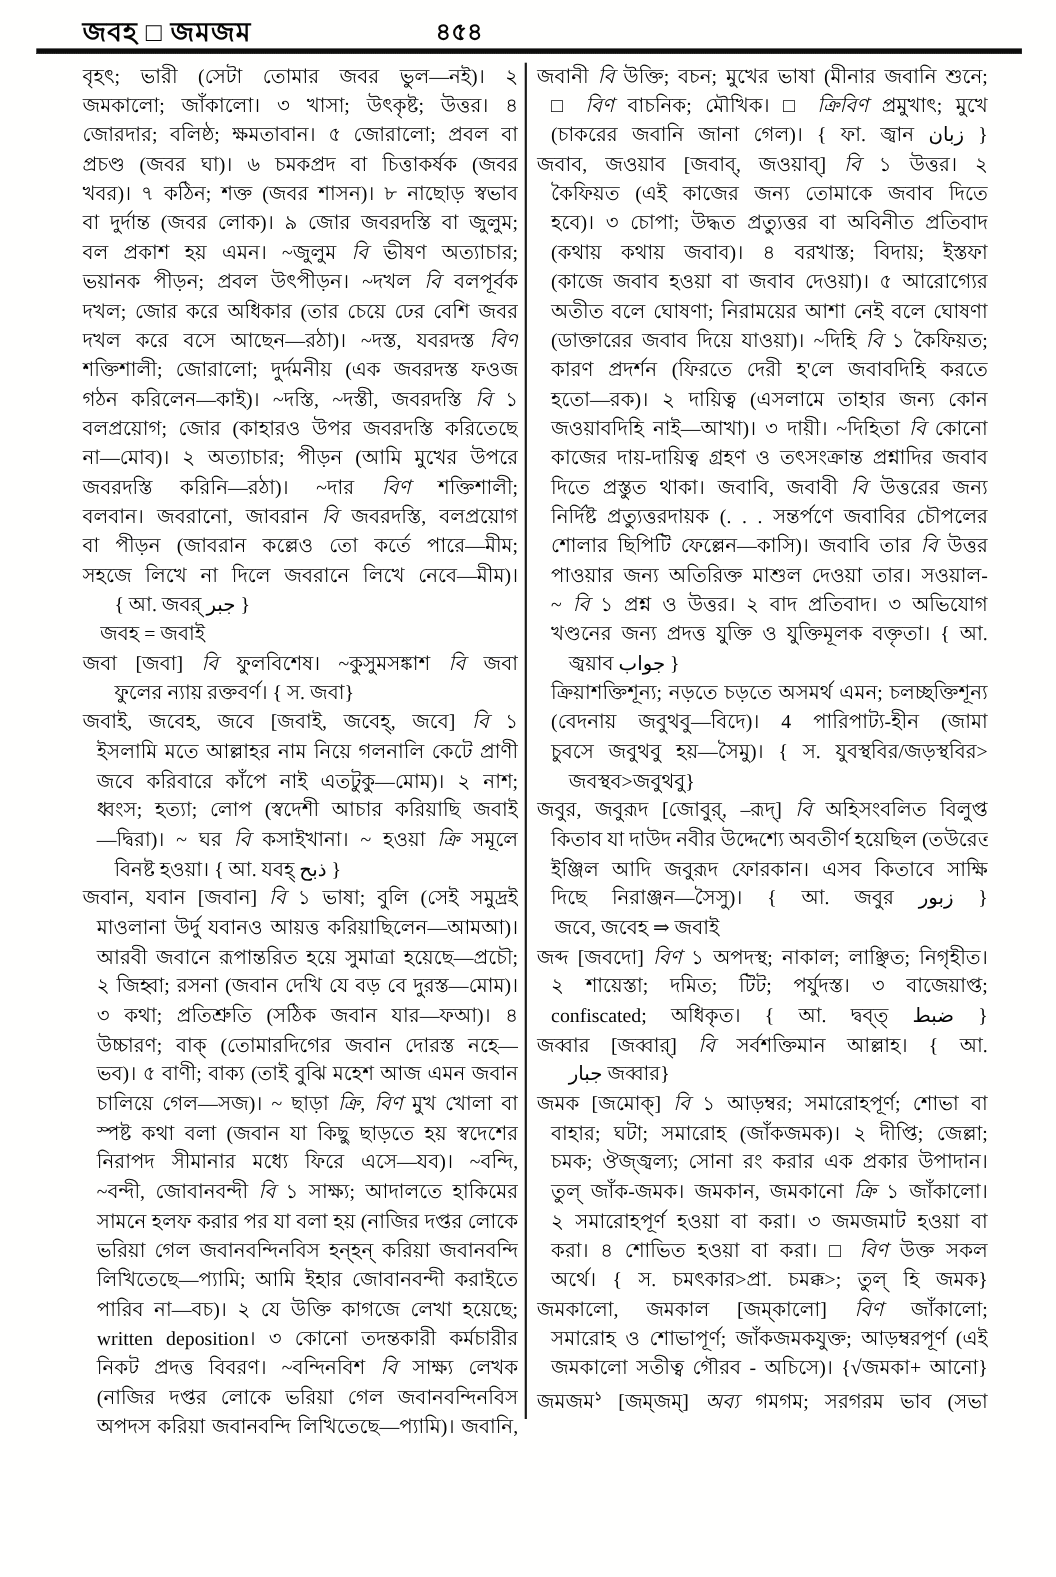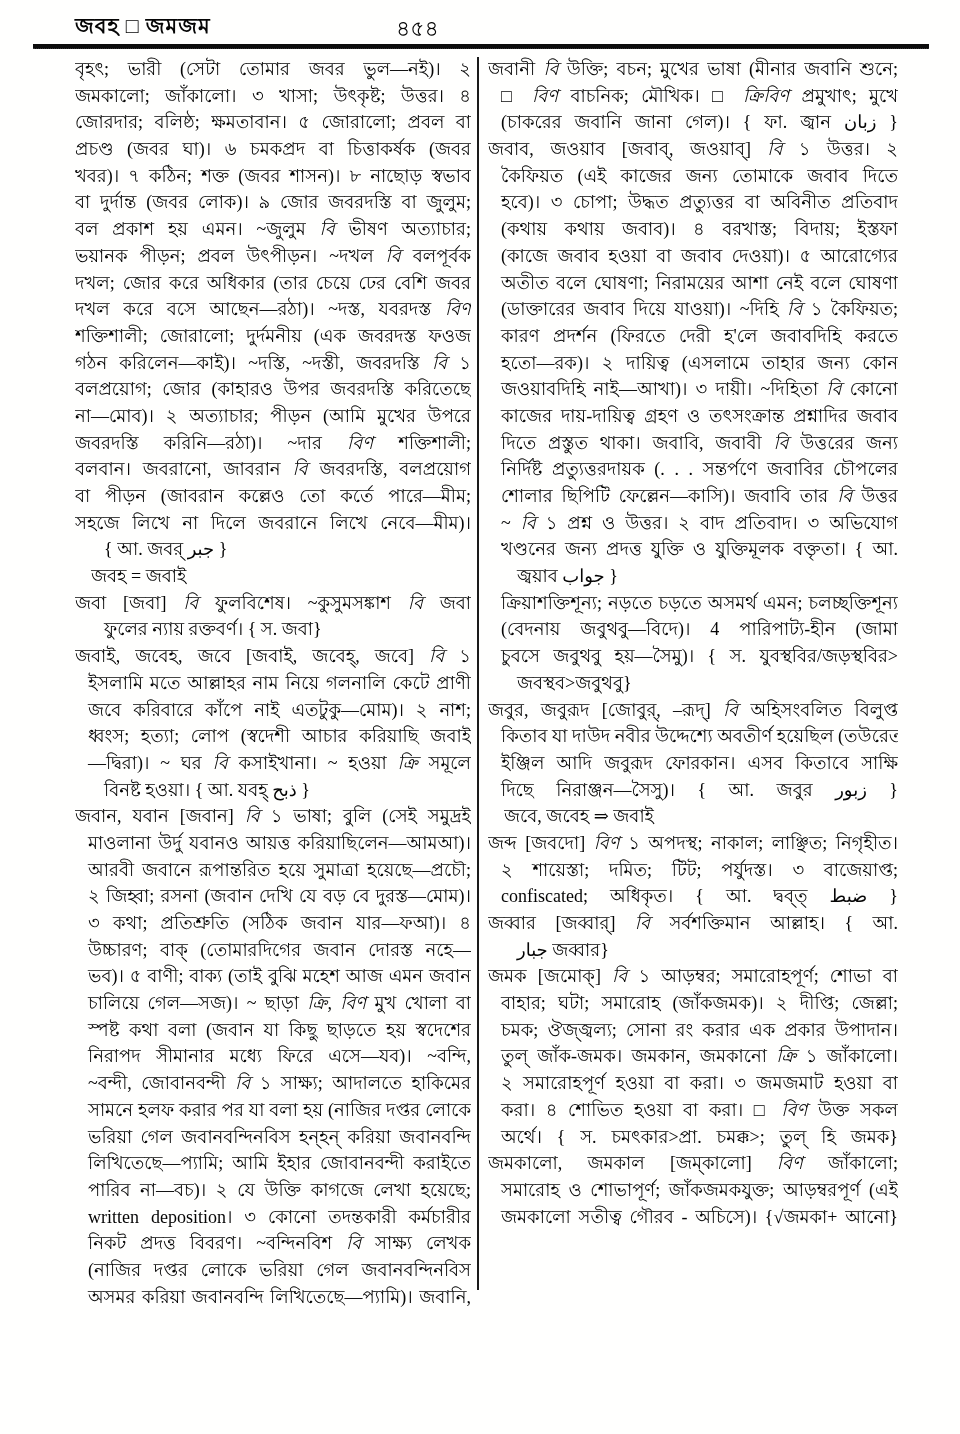--- a/index.html
+++ b/index.html
@@ -7,25 +7,25 @@
   .page{
     position:relative;
     width:960px;height:1434px;
     background:#fffffe;
     color:#050505;
     font-family:"Liberation Serif","DejaVu Serif",serif;
     overflow:hidden;
   }
   .header-title{
     position:absolute;left:75px;top:10px;
-    font-size:21px;font-weight:bold;letter-spacing:1px;
+    font-size:24px;font-weight:bold;letter-spacing:1px;
   }
   .page-number{
     position:absolute;left:396px;top:11px;
-    font-size:22px;font-weight:normal;
+    font-size:22px;font-weight:bold;
   }
   .header-rule{
     position:absolute;left:33px;top:44px;
     width:896px;height:4px;background:#0c0c0c;
     border-bottom:1px dotted #333;
   }
   .column-divider{
     position:absolute;left:477px;top:57px;
     width:2px;height:1233px;background:#1a1a1a;
   }
@@ -94,40 +94,41 @@
       <div class="line ind"><span class="seg-n">স্পষ্ট কথা বলা (জবান যা কিছু ছাড়তে হয় স্বদেশের</span></div>
       <div class="line ind"><span class="seg-n">নিরাপদ সীমানার মধ্যে ফিরে এসে—যব)। </span><span class="seg-b">~বন্দি,</span></div>
       <div class="line ind"><span class="seg-b">~বন্দী, জোবানবন্দী</span><span class="seg-i"> বি</span><span class="seg-n"> ১ সাক্ষ্য; আদালতে হাকিমের</span></div>
       <div class="line ind"><span class="seg-n">সামনে হলফ করার পর যা বলা হয় (নাজির দপ্তর লোকে</span></div>
       <div class="line ind"><span class="seg-n">ভরিয়া গেল জবানবন্দিনবিস হন্‌হন্ করিয়া জবানবন্দি</span></div>
       <div class="line ind"><span class="seg-n">লিখিতেছে—প্যামি; আমি ইহার জোবানবন্দী করাইতে</span></div>
       <div class="line ind"><span class="seg-n">পারিব না—বচ)। ২ যে উক্তি কাগজে লেখা হয়েছে;</span></div>
       <div class="line ind"><span class="seg-n">written deposition। ৩ কোনো তদন্তকারী কর্মচারীর</span></div>
       <div class="line ind"><span class="seg-n">নিকট প্রদত্ত বিবরণ। </span><span class="seg-b">~বন্দিনবিশ</span><span class="seg-i"> বি</span><span class="seg-n"> সাক্ষ্য লেখক</span></div>
       <div class="line ind"><span class="seg-n">(নাজির দপ্তর লোকে ভরিয়া গেল জবানবন্দিনবিস</span></div>
-      <div class="line ind"><span class="seg-n">অসমর করিয়া জবানবন্দি লিখিতেছে—প্যামি)। </span><span class="seg-b">জবানি,</span></div>
+      <div class="line ind"><span class="seg-n">অপদস করিয়া জবানবন্দি লিখিতেছে—প্যামি)। </span><span class="seg-b">জবানি,</span></div>
     </div>
   <div class="column col-right">
       <div class="line"><span class="seg-b">জবানী</span><span class="seg-i"> বি</span><span class="seg-n"> উক্তি; বচন; মুখের ভাষা (মীনার জবানি শুনে;</span></div>
       <div class="line ind"><span class="seg-n">□ </span><span class="seg-i">বিণ</span><span class="seg-n"> বাচনিক; মৌখিক। □ </span><span class="seg-i">ক্রিবিণ</span><span class="seg-n"> প্রমুখাৎ; মুখে</span></div>
       <div class="line ind"><span class="seg-n">(চাকরের জবানি জানা গেল)। { ফা. জ্বান زبان }</span></div>
       <div class="line"><span class="seg-b">জবাব, জওয়াব</span><span class="seg-n"> [জবাব্, জওয়াব্] </span><span class="seg-i">বি</span><span class="seg-n"> ১ উত্তর। ২</span></div>
       <div class="line ind"><span class="seg-n">কৈফিয়ত (এই কাজের জন্য তোমাকে জবাব দিতে</span></div>
       <div class="line ind"><span class="seg-n">হবে)। ৩ চোপা; উদ্ধত প্রত্যুত্তর বা অবিনীত প্রতিবাদ</span></div>
       <div class="line ind"><span class="seg-n">(কথায় কথায় জবাব)। ৪ বরখাস্ত; বিদায়; ইস্তফা</span></div>
       <div class="line ind"><span class="seg-n">(কাজে জবাব হওয়া বা জবাব দেওয়া)। ৫ আরোগ্যের</span></div>
       <div class="line ind"><span class="seg-n">অতীত বলে ঘোষণা; নিরাময়ের আশা নেই বলে ঘোষণা</span></div>
       <div class="line ind"><span class="seg-n">(ডাক্তারের জবাব দিয়ে যাওয়া)। </span><span class="seg-b">~দিহি</span><span class="seg-i"> বি</span><span class="seg-n"> ১ কৈফিয়ত;</span></div>
       <div class="line ind"><span class="seg-n">কারণ প্রদর্শন (ফিরতে দেরী হ'লে জবাবদিহি করতে</span></div>
       <div class="line ind"><span class="seg-n">হতো—রক)। ২ দায়িত্ব (এসলামে তাহার জন্য কোন</span></div>
       <div class="line ind"><span class="seg-n">জওয়াবদিহি নাই—আখা)। ৩ দায়ী। </span><span class="seg-b">~দিহিতা</span><span class="seg-i"> বি</span><span class="seg-n"> কোনো</span></div>
       <div class="line ind"><span class="seg-n">কাজের দায়-দায়িত্ব গ্রহণ ও তৎসংক্রান্ত প্রশ্নাদির জবাব</span></div>
       <div class="line ind"><span class="seg-n">দিতে প্রস্তুত থাকা। </span><span class="seg-b">জবাবি, জবাবী</span><span class="seg-i"> বি</span><span class="seg-n"> উত্তরের জন্য</span></div>
       <div class="line ind"><span class="seg-n">নির্দিষ্ট প্রত্যুত্তরদায়ক (. . . সন্তর্পণে জবাবির চৌপলের</span></div>
       <div class="line ind"><span class="seg-n">শোলার ছিপিটি ফেল্লেন—কাসি)। </span><span class="seg-b">জবাবি তার</span><span class="seg-i"> বি</span><span class="seg-n"> উত্তর</span></div>
+      <div class="line ind"><span class="seg-n">পাওয়ার জন্য অতিরিক্ত মাশুল দেওয়া তার। </span><span class="seg-b">সওয়াল-</span></div>
       <div class="line ind"><span class="seg-b">~</span><span class="seg-i"> বি</span><span class="seg-n"> ১ প্রশ্ন ও উত্তর। ২ বাদ প্রতিবাদ। ৩ অভিযোগ</span></div>
       <div class="line ind"><span class="seg-n">খণ্ডনের জন্য প্রদত্ত যুক্তি ও যুক্তিমূলক বক্তৃতা। { আ.</span></div>
       <div class="line ind end"><span class="seg-n">জ্বয়াব جواب }</span></div>
       <div class="line ind"><span class="seg-n">ক্রিয়াশক্তিশূন্য; নড়তে চড়তে অসমর্থ এমন; চলচ্ছক্তিশূন্য</span></div>
       <div class="line ind"><span class="seg-n">(বেদনায় জবুথবু—বিদে)। 4 পারিপাট্য-হীন (জামা</span></div>
       <div class="line ind"><span class="seg-n">চুবসে জবুথবু হয়—সৈমু)। { স. যুবস্থবির/জড়স্থবির&gt;</span></div>
       <div class="line ind end"><span class="seg-n">জবস্থব&gt;জবুথবু}</span></div>
       <div class="line"><span class="seg-b">জবুর, জবুরূদ</span><span class="seg-n"> [জোবুর্, –রূদ্] </span><span class="seg-i">বি</span><span class="seg-n"> অহিসংবলিত বিলুপ্ত</span></div>
       <div class="line ind"><span class="seg-n">কিতাব যা দাউদ নবীর উদ্দেশ্যে অবতীর্ণ হয়েছিল (তউরেত</span></div>
       <div class="line ind"><span class="seg-n">ইঞ্জিল আদি জবুরূদ ফোরকান। এসব কিতাবে সাক্ষি</span></div>
@@ -141,14 +142,15 @@
       <div class="line"><span class="seg-b">জমক</span><span class="seg-n"> [জমোক্] </span><span class="seg-i">বি</span><span class="seg-n"> ১ আড়ম্বর; সমারোহপূর্ণ; শোভা বা</span></div>
       <div class="line ind"><span class="seg-n">বাহার; ঘটা; সমারোহ (জাঁকজমক)। ২ দীপ্তি; জেল্লা;</span></div>
       <div class="line ind"><span class="seg-n">চমক; ঔজ্জ্বল্য; সোনা রং করার এক প্রকার উপাদান।</span></div>
       <div class="line ind"><span class="seg-n">তুল্ জাঁক-জমক। </span><span class="seg-b">জমকান, জমকানো</span><span class="seg-i"> ক্রি</span><span class="seg-n"> ১ জাঁকালো।</span></div>
       <div class="line ind"><span class="seg-n">২ সমারোহপূর্ণ হওয়া বা করা। ৩ জমজমাট হওয়া বা</span></div>
       <div class="line ind"><span class="seg-n">করা। ৪ শোভিত হওয়া বা করা। □ </span><span class="seg-i">বিণ</span><span class="seg-n"> উক্ত সকল</span></div>
       <div class="line ind"><span class="seg-n">অর্থে। { স. চমৎকার&gt;প্রা. চমক্ক&gt;; তুল্ হি জমক}</span></div>
       <div class="line"><span class="seg-b">জমকালো, জমকাল</span><span class="seg-n"> [জম্‌কালো] </span><span class="seg-i">বিণ</span><span class="seg-n"> জাঁকালো;</span></div>
       <div class="line ind"><span class="seg-n">সমারোহ ও শোভাপূর্ণ; জাঁকজমকযুক্ত; আড়ম্বরপূর্ণ (এই</span></div>
       <div class="line ind"><span class="seg-n">জমকালো সতীত্ব গৌরব - অচিসে)। {√জমকা+ আনো}</span></div>
+      <div class="line"><span class="seg-b">জমজম</span><span class="seg-s">১</span><span class="seg-n"> [জম্‌জম্] </span><span class="seg-i">অব্য</span><span class="seg-n"> গমগম; সরগরম ভাব (সভা</span></div>
     </div>
 </div>
 
 </body></html>

